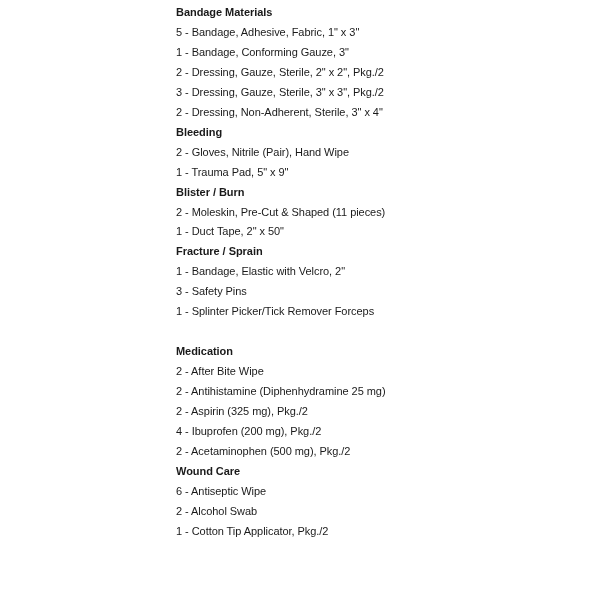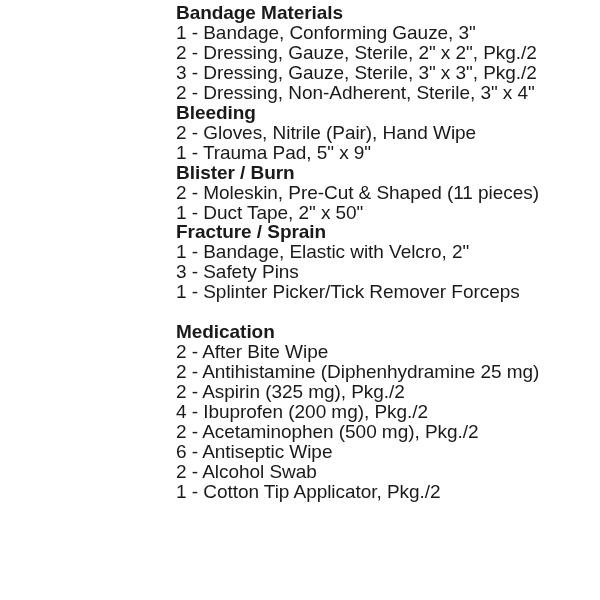--- a/index.html
+++ b/index.html
@@ -15,21 +15,21 @@
     color: #1a1a1a;
     overflow: hidden;
   }
   #contents-list {
     position: absolute;
     left: 176px;
     top: 3px;
     width: 420px;
   }
   .line {
-    font-size: 19px;
+    font-size: 11px;
     line-height: 19.95px;
     white-space: nowrap;
     letter-spacing: -0.05px;
     color: #1a1a1a;
   }
   .line.heading {
     font-weight: bold;
   }
   .line.item {
     font-weight: normal;
@@ -37,20 +37,21 @@
   .line.spacer {
     height: 19.95px;
     font-size: 14.2px;
   }
 </style>
 </head>
 <body>
 
 <div id="contents-list">
     <div class="line heading">Bandage Materials</div>
+    <div class="line item">5 - Bandage, Adhesive, Fabric, 1" x 3"</div>
     <div class="line item">1 - Bandage, Conforming Gauze, 3"</div>
     <div class="line item">2 - Dressing, Gauze, Sterile, 2" x 2", Pkg./2</div>
     <div class="line item">3 - Dressing, Gauze, Sterile, 3" x 3", Pkg./2</div>
     <div class="line item">2 - Dressing, Non-Adherent, Sterile, 3" x 4"</div>
     <div class="line heading">Bleeding</div>
     <div class="line item">2 - Gloves, Nitrile (Pair), Hand Wipe</div>
     <div class="line item">1 - Trauma Pad, 5" x 9"</div>
     <div class="line heading">Blister / Burn</div>
     <div class="line item">2 - Moleskin, Pre-Cut &amp; Shaped (11 pieces)</div>
     <div class="line item">1 - Duct Tape, 2" x 50"</div>
@@ -58,16 +59,17 @@
     <div class="line item">1 - Bandage, Elastic with Velcro, 2"</div>
     <div class="line item">3 - Safety Pins</div>
     <div class="line item">1 - Splinter Picker/Tick Remover Forceps</div>
     <div class="line spacer"></div>
     <div class="line heading">Medication</div>
     <div class="line item">2 - After Bite Wipe</div>
     <div class="line item">2 - Antihistamine (Diphenhydramine 25 mg)</div>
     <div class="line item">2 - Aspirin (325 mg), Pkg./2</div>
     <div class="line item">4 - Ibuprofen (200 mg), Pkg./2</div>
     <div class="line item">2 - Acetaminophen (500 mg), Pkg./2</div>
+    <div class="line heading">Wound Care</div>
     <div class="line item">6 - Antiseptic Wipe</div>
     <div class="line item">2 - Alcohol Swab</div>
     <div class="line item">1 - Cotton Tip Applicator, Pkg./2</div>
   </div>
 
 </body></html>

